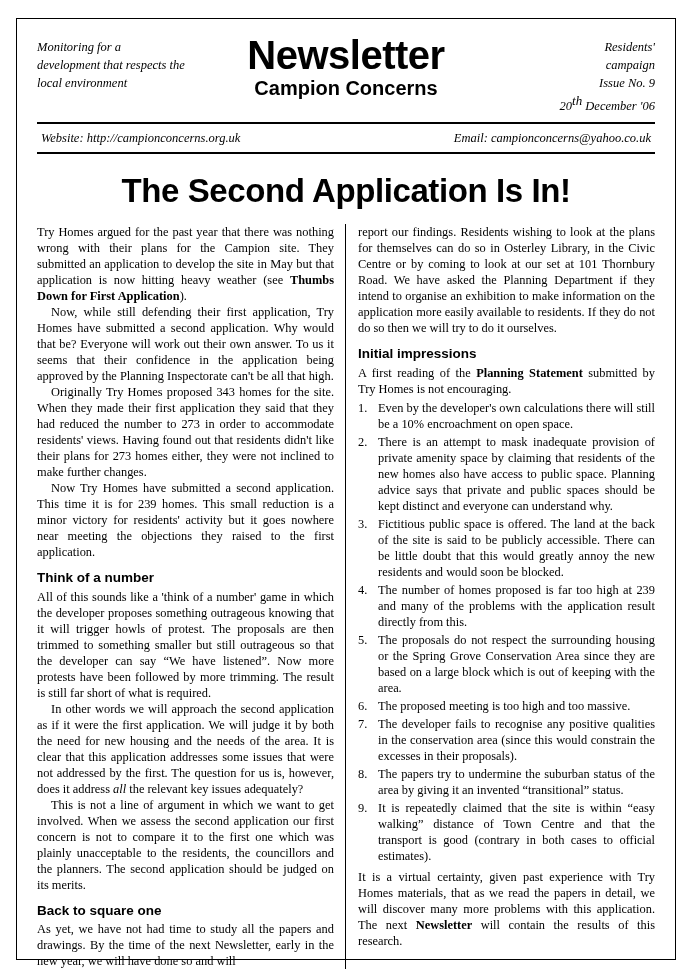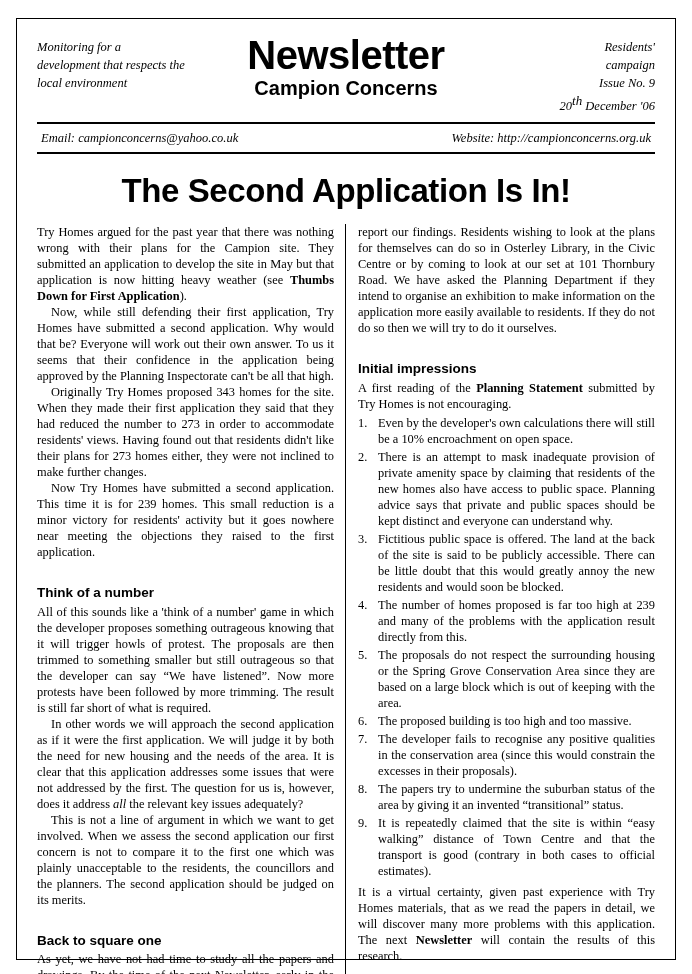--- a/index.html
+++ b/index.html
@@ -106,21 +106,21 @@
   .col p {
     margin: 0;
     text-indent: 14px;
   }
   .col p.noindent { text-indent: 0; }
 
   .subhead {
     font-family: "Liberation Sans", sans-serif;
     font-weight: bold;
     font-size: 13.5px;
-    margin: 24px 0 2px 0;
+    margin: 9px 0 2px 0;
     text-align: left;
   }
   b.sans { font-family: "Liberation Serif", serif; font-weight: bold; }
 
   
   ol.impressions {
     margin: 3px 0 0 0;
     padding: 0;
     list-style: none;
     counter-reset: imp;
@@ -155,22 +155,22 @@
       </div>
       <div class="mast-right">
         <div>Residents'</div>
         <div>campaign</div>
         <div>Issue No. 9</div>
         <div><span>20</span><sup>th</sup><span> December '06</span></div>
       </div>
     </div>
 
     <div class="contactbar">
+      <div>Website: http://campionconcerns.org.uk</div>
       <div>Email: campionconcerns@yahoo.co.uk</div>
-      <div>Website: http://campionconcerns.org.uk</div>
     </div>
 
     <div class="headline">The Second Application Is In!</div>
 
     <div class="cols">
 
       <div class="col left">
         <p class="noindent"><span>Try Homes argued for the past year that there was nothing wrong with their plans for the Campion site. They submitted an application to develop the site in May but that application is now hitting heavy weather (see </span><b class="sans">Thumbs Down for First Application</b><span>).</span></p>
         <p>Now, while still defending their first application, Try Homes have submitted a second application. Why would that be? Everyone will work out their own answer. To us it seems that their confidence in the application being approved by the Planning Inspectorate can't be all that high.</p>
         <p>Originally Try Homes proposed 343 homes for the site. When they made their first application they said that they had reduced the number to 273 in order to accommodate residents' views. Having found out that residents didn't like their plans for 273 homes either, they were not inclined to make further changes.</p>
@@ -190,21 +190,21 @@
 
         <div class="subhead">Initial impressions</div>
         <p class="noindent"><span>A first reading of the </span><b class="sans">Planning Statement</b><span> submitted by Try Homes is not encouraging.</span></p>
 
         <ol class="impressions">
           <li><span class="num">1.</span><span>Even by the developer's own calculations there will still be a 10% encroachment on open space.</span></li>
           <li><span class="num">2.</span><span>There is an attempt to mask inadequate provision of private amenity space by claiming that residents of the new homes also have access to public space. Planning advice says that private and public spaces should be kept distinct and everyone can understand why.</span></li>
           <li><span class="num">3.</span><span>Fictitious public space is offered. The land at the back of the site is said to be publicly accessible. There can be little doubt that this would greatly annoy the new residents and would soon be blocked.</span></li>
           <li><span class="num">4.</span><span>The number of homes proposed is far too high at 239 and many of the problems with the application result directly from this.</span></li>
           <li><span class="num">5.</span><span>The proposals do not respect the surrounding housing or the Spring Grove Conservation Area since they are based on a large block which is out of keeping with the area.</span></li>
-          <li><span class="num">6.</span><span>The proposed building is too high and too massive.</span></li>
+          <li><span class="num">6.</span><span>The proposed meeting is too high and too massive.</span></li>
           <li><span class="num">7.</span><span>The developer fails to recognise any positive qualities in the conservation area (since this would constrain the excesses in their proposals).</span></li>
           <li><span class="num">8.</span><span>The papers try to undermine the suburban status of the area by giving it an invented “transitional” status.</span></li>
           <li><span class="num">9.</span><span>It is repeatedly claimed that the site is within “easy walking” distance of Town Centre and that the transport is good (contrary in both cases to official estimates).</span></li>
         </ol>
 
         <p class="noindent" style="margin-top:5px"><span>It is a virtual certainty, given past experience with Try Homes materials, that as we read the papers in detail, we will discover many more problems with this application. The next </span><b class="sans">Newsletter</b><span> will contain the results of this research.</span></p>
       </div>
 
     </div>
   </div>

